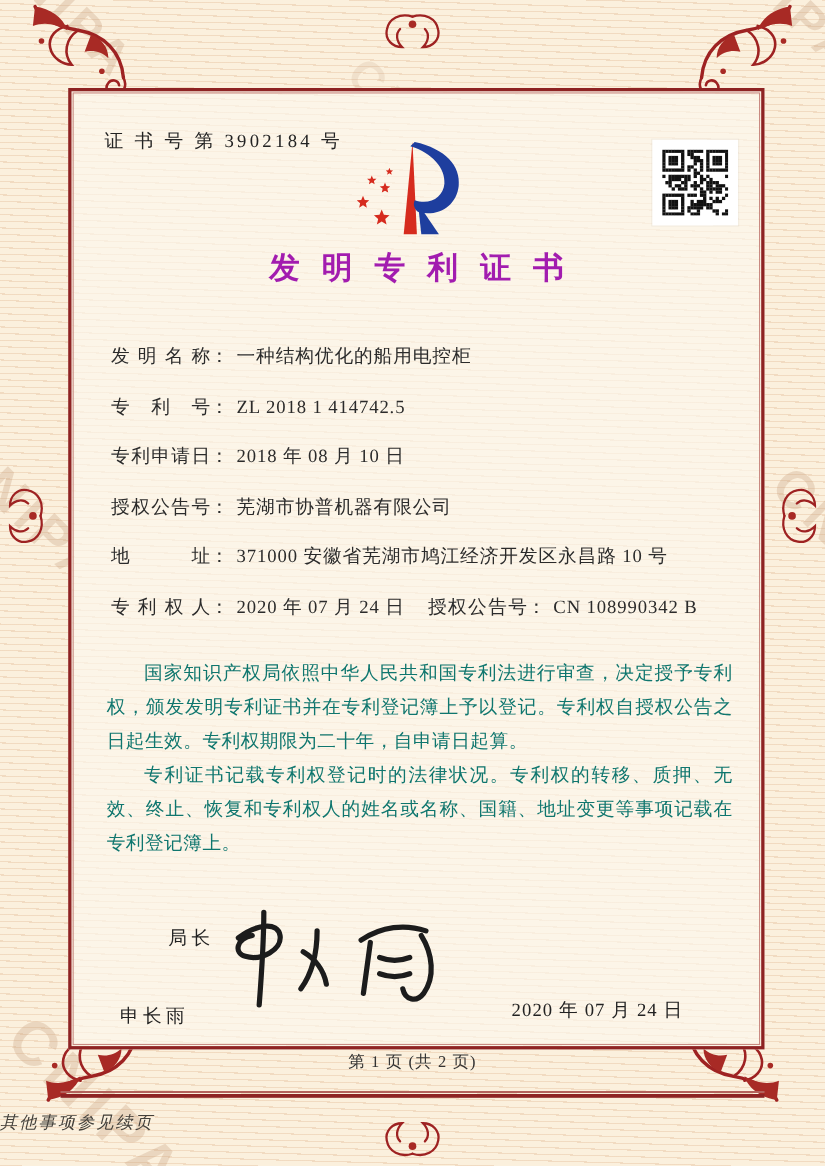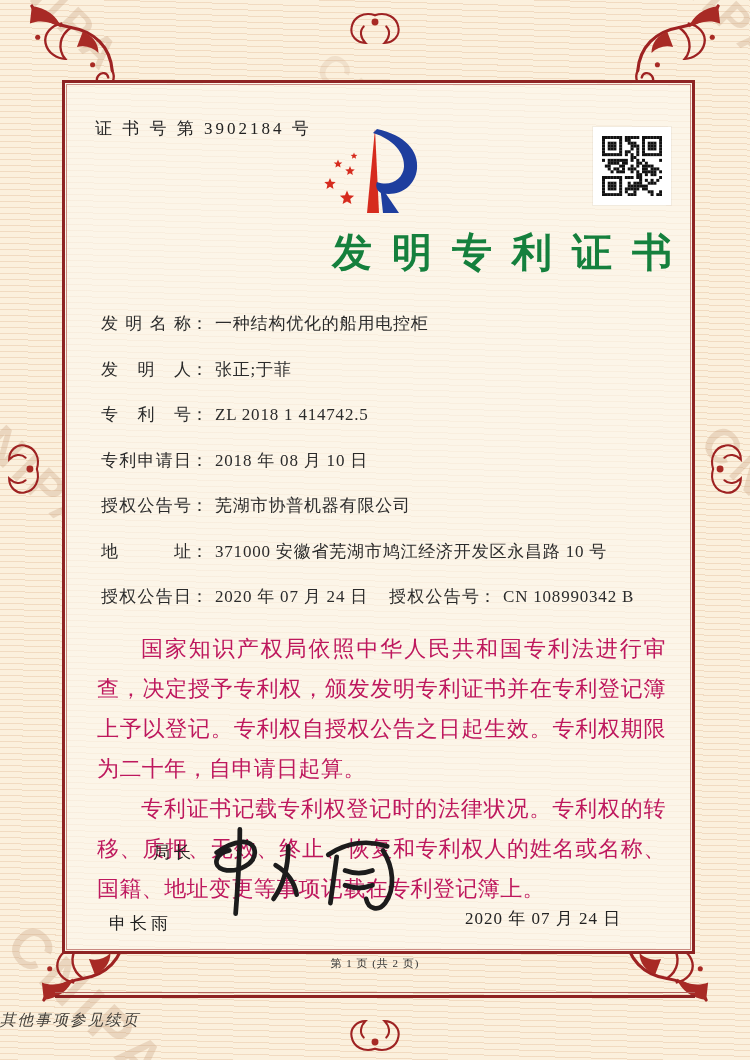--- a/index.html
+++ b/index.html
@@ -45,43 +45,43 @@
   .frame::after{
     content:""; position:absolute; inset:0; pointer-events:none;
     background:repeating-linear-gradient(1.6deg, rgba(206,142,92,0.07) 0 1px, rgba(0,0,0,0) 1px 6px);
   }
   .frame-inner{position:absolute; inset:1px; border:1px solid #c98a82;}
   .cert-line{position:absolute; left:30px; top:34px; font-size:17px; color:#222; letter-spacing:3px; z-index:4;}
   .logo{position:absolute; left:246px; top:42px; width:120px; height:90px; z-index:4;}
   .qr-box{position:absolute; left:528px; top:44px; width:78px; height:78px; background:#fff; z-index:4;
           display:flex; align-items:center; justify-content:center; box-shadow:0 0 0 1px rgba(0,0,0,0.04);}
   .title{
-    position:absolute; left:0; right:0; top:142px; text-align:right; z-index:4;
-    font-size:40px; font-weight:bold; color:#15803d; letter-spacing:20px; text-indent:20px;
+    position:absolute; left:0; right:0; top:142px; text-align:center; z-index:4;
+    font-size:28px; font-weight:bold; color:#a21caf; letter-spacing:20px; text-indent:20px;
   }
   .fields{position:absolute; left:36px; right:16px; top:218px; z-index:4;}
   .frow{position:relative; height:45.5px; line-height:45.5px; font-size:17px; color:#2b2b2b; white-space:nowrap;}
   .flabel{display:inline-block; width:90px; text-align:justify; text-align-last:justify;}
   .fcolon{display:inline-block;}
   .fvalue{margin-left:7px; letter-spacing:0.8px;}
   .fgroup2{position:absolute; left:288px; top:0;}
   .paras{
-    position:absolute; left:32px; right:26px; top:546px; z-index:4;
-    font-size:22px; line-height:1.82; color:#be185d; text-align:justify; letter-spacing:0.4px;
+    position:absolute; left:32px; right:26px; top:514px; z-index:4;
+    font-size:17px; line-height:1.82; color:#0f766e; text-align:justify; letter-spacing:0.4px;
   }
   .paras p{margin:0; text-indent:2em;}
   .sig-title{position:absolute; left:44px; top:758px; font-size:17px; letter-spacing:4px;
              font-family:"Liberation Sans", sans-serif; color:#222; z-index:4;margin-left:44px;}
   .sig-name{position:absolute; left:44px; top:829px; font-size:17px; letter-spacing:4px;
             font-family:"Liberation Sans", sans-serif; color:#222; z-index:4;}
   .sig-script{position:absolute; left:118px; top:738px; width:240px; height:100px; z-index:4;}
   .issue-date{position:absolute; left:400px; top:824px; font-size:17px; letter-spacing:1px; color:#222; z-index:4;}
   
   .page-number{position:absolute; left:0; right:0; top:956px; text-align:center;
-               font-size:11px; letter-spacing:1px; color:#333; z-index:4;}
+               font-size:15px; letter-spacing:1px; color:#333; z-index:4;}
   .bottom-rule{position:absolute; left:55px; width:640px; top:991px; height:7px; z-index:3;
     background:linear-gradient(to bottom, rgba(0,0,0,0) 0 1px, #b4625c 1px 2.5px, rgba(0,0,0,0) 2.5px 4px, #8e2323 4px 7px);}
   .footer-note{position:absolute; left:0; right:0; top:1010px; 
                font-size:15.5px; font-style:italic; letter-spacing:2px; color:#43403b; z-index:4;}
 </style>
 </head>
 <body>
 
 <svg width="0" height="0" style="position:absolute" aria-hidden="true">
   <defs>
@@ -389,36 +389,33 @@
         </svg>
     </div>
 
     <div class="title">发明专利证书</div>
 
     <div class="fields">
       <div class="frow">
         <span class="flabel">发明名称</span><span class="fcolon">：</span><span class="fvalue">一种结构优化的船用电控柜</span>
       </div>
       <div class="frow">
-        <span class="flabel">发明人</span><span class="fcolon">：</span><span class="fvalue">张正;于菲</span>
-      </div>
-      <div class="frow">
         <span class="flabel">专利号</span><span class="fcolon">：</span><span class="fvalue">ZL 2018 1 414742.5</span>
       </div>
       <div class="frow">
         <span class="flabel">专利申请日</span><span class="fcolon">：</span><span class="fvalue">2018 年 08 月 10 日</span>
       </div>
       <div class="frow">
         <span class="flabel">授权公告号</span><span class="fcolon">：</span><span class="fvalue">芜湖市协普机器有限公司</span>
       </div>
       <div class="frow">
         <span class="flabel">地址</span><span class="fcolon">：</span><span class="fvalue">371000  安徽省芜湖市鸠江经济开发区永昌路 10 号</span>
       </div>
       <div class="frow">
-        <span class="flabel">授权公告日</span><span class="fcolon">：</span><span class="fvalue">2020 年 07 月 24 日</span>
+        <span class="flabel">专利权人</span><span class="fcolon">：</span><span class="fvalue">2020 年 07 月 24 日</span>
         <span class="fgroup2">
           <span class="flabel">授权公告号</span><span class="fcolon">：</span><span class="fvalue">CN 108990342 B</span>
         </span>
       </div>
     </div>
 
     <div class="paras">
       <p>国家知识产权局依照中华人民共和国专利法进行审查，决定授予专利权，颁发发明专利证书并在专利登记簿上予以登记。专利权自授权公告之日起生效。专利权期限为二十年，自申请日起算。</p>
       <p>专利证书记载专利权登记时的法律状况。专利权的转移、质押、无效、终止、恢复和专利权人的姓名或名称、国籍、地址变更等事项记载在专利登记簿上。</p>
     </div>

